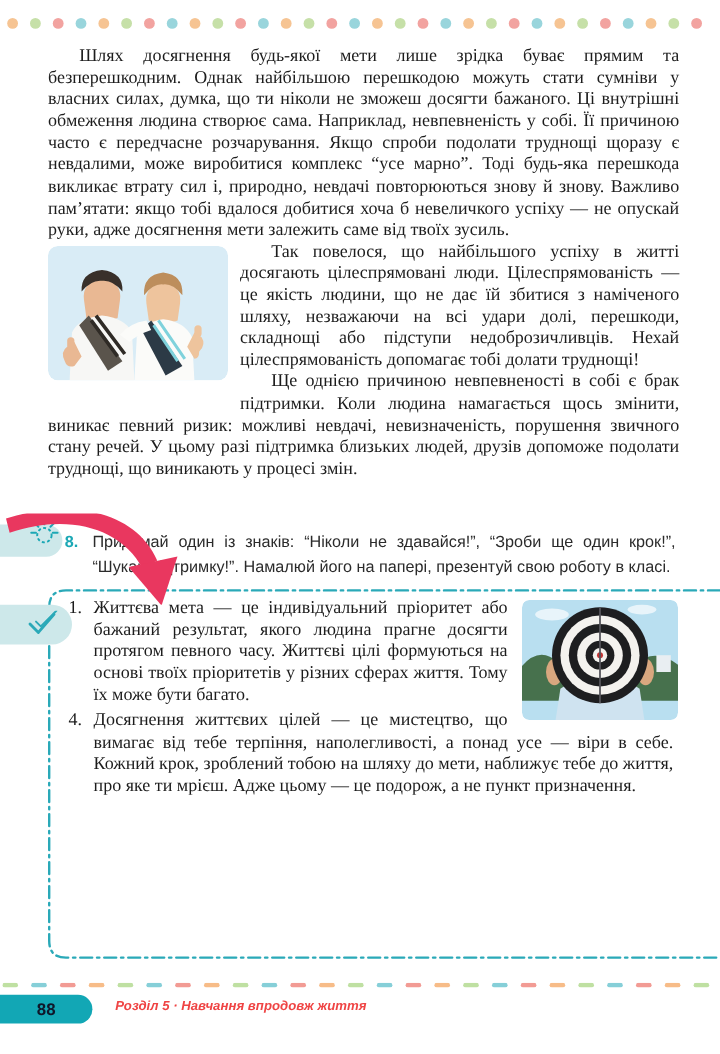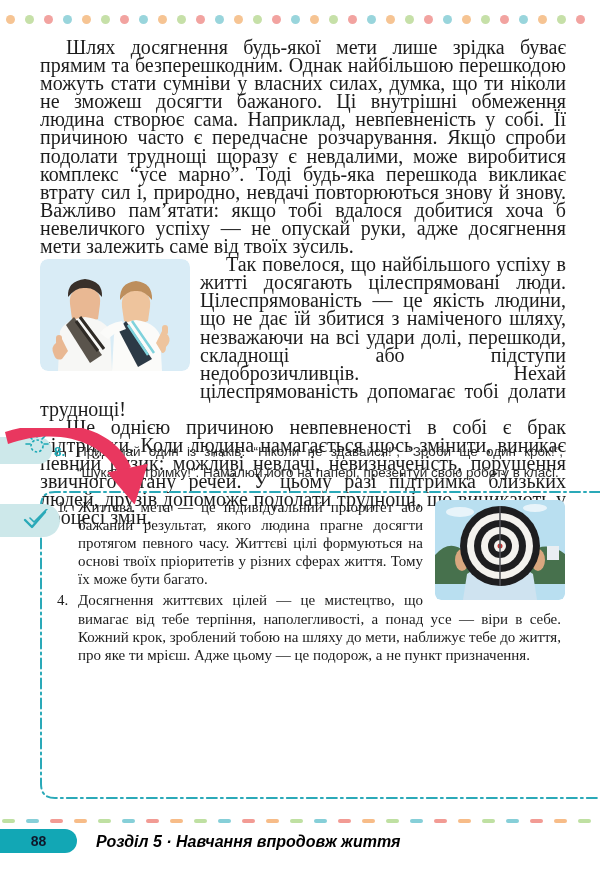--- a/index.html
+++ b/index.html
@@ -5,21 +5,21 @@
   html,body{margin:0;padding:0;background:#ffffff;}
   .page{position:relative;width:600px;height:878px;background:#ffffff;overflow:hidden;
         font-family:"Liberation Serif", serif;color:#1c1c1c;}
 
   
   .top-dots{position:absolute;top:15px;left:6px;width:594px;display:flex;gap:10px;}
   .top-dots span{width:9px;height:9px;border-radius:50%;flex:0 0 auto;}
 
   
   .main-text{position:absolute;left:40px;top:38px;width:526px;
-             font-size:20px;line-height:18.1px;text-align:justify;}
+             font-size:15px;line-height:18.1px;text-align:justify;}
   .main-text p{margin:0;text-indent:26px;}
   .photo-boys{float:left;width:150px;height:112px;margin:4px 10px 14px 0;
               border-radius:8px;overflow:hidden;}
 
   
   .exercise{position:absolute;left:77px;top:441px;width:486px;
             font-family:"Liberation Sans", sans-serif;font-size:13.5px;
             line-height:21px;color:#2b2b2b;text-align:justify;}
   .exercise .num{position:absolute;left:-23px;top:0;color:#1ba8b5;font-weight:bold;}
 
@@ -45,21 +45,21 @@
 
   
   .footer-dashes{position:absolute;top:819px;left:2px;width:598px;display:flex;gap:11px;overflow:hidden;}
   .footer-dashes span{width:13px;height:4px;border-radius:2px;flex:0 0 auto;}
   .page-badge{position:absolute;left:0;top:829px;width:77px;height:24px;background:#12a7b5;
               border-radius:0 14px 14px 0;color:#0f172a;
               font-family:"Liberation Sans", sans-serif;font-weight:bold;font-size:14px;
               text-align:center;line-height:24px;}
   .chapter{position:absolute;left:96px;top:833px;
            font-family:"Liberation Sans", sans-serif;font-style:italic;font-weight:bold;
-           font-size:16px;color:#000000;}
+           font-size:11px;color:#ef4444;}
 </style>
 </head>
 <body>
 
 <div class="page">
 
   <div class="top-dots" id="top-dots">
       <span style="background: rgb(246, 196, 147);"></span>
       <span style="background: rgb(198, 224, 168);"></span>
       <span style="background: rgb(242, 163, 160);"></span>

